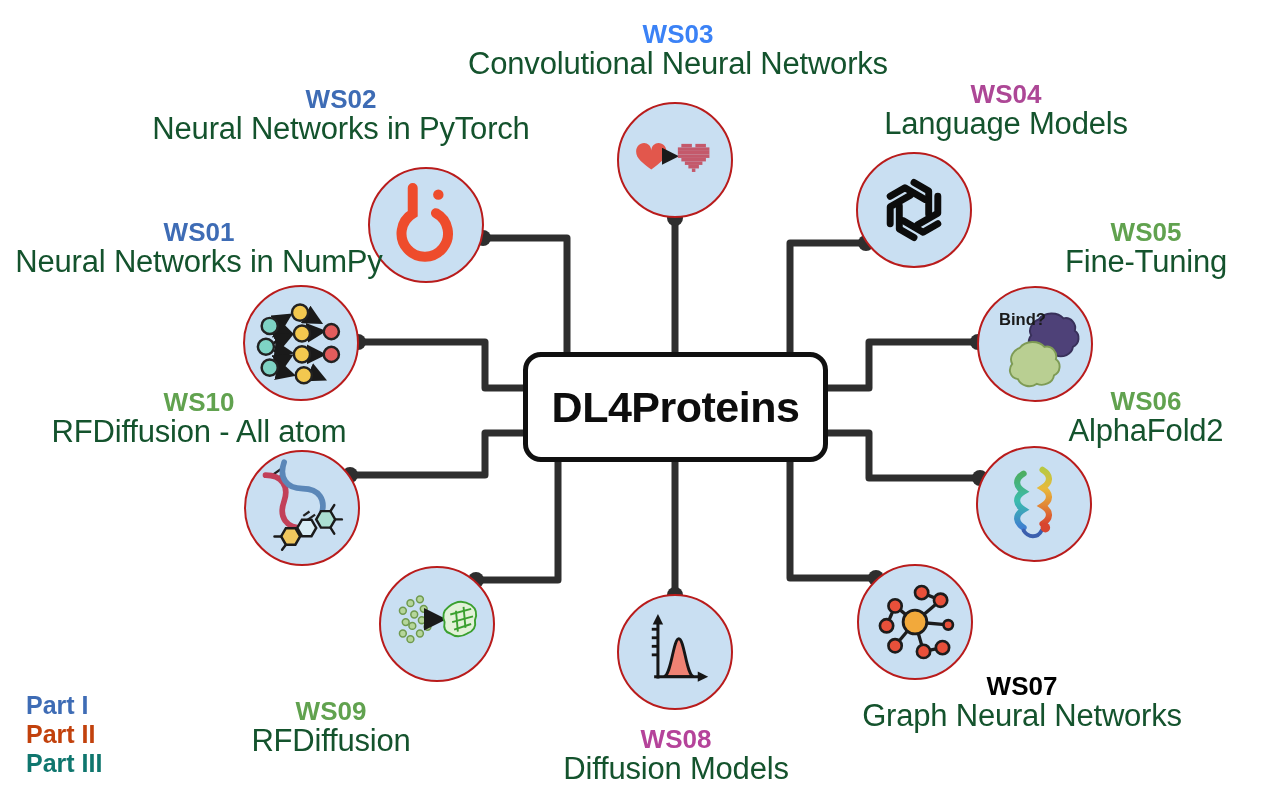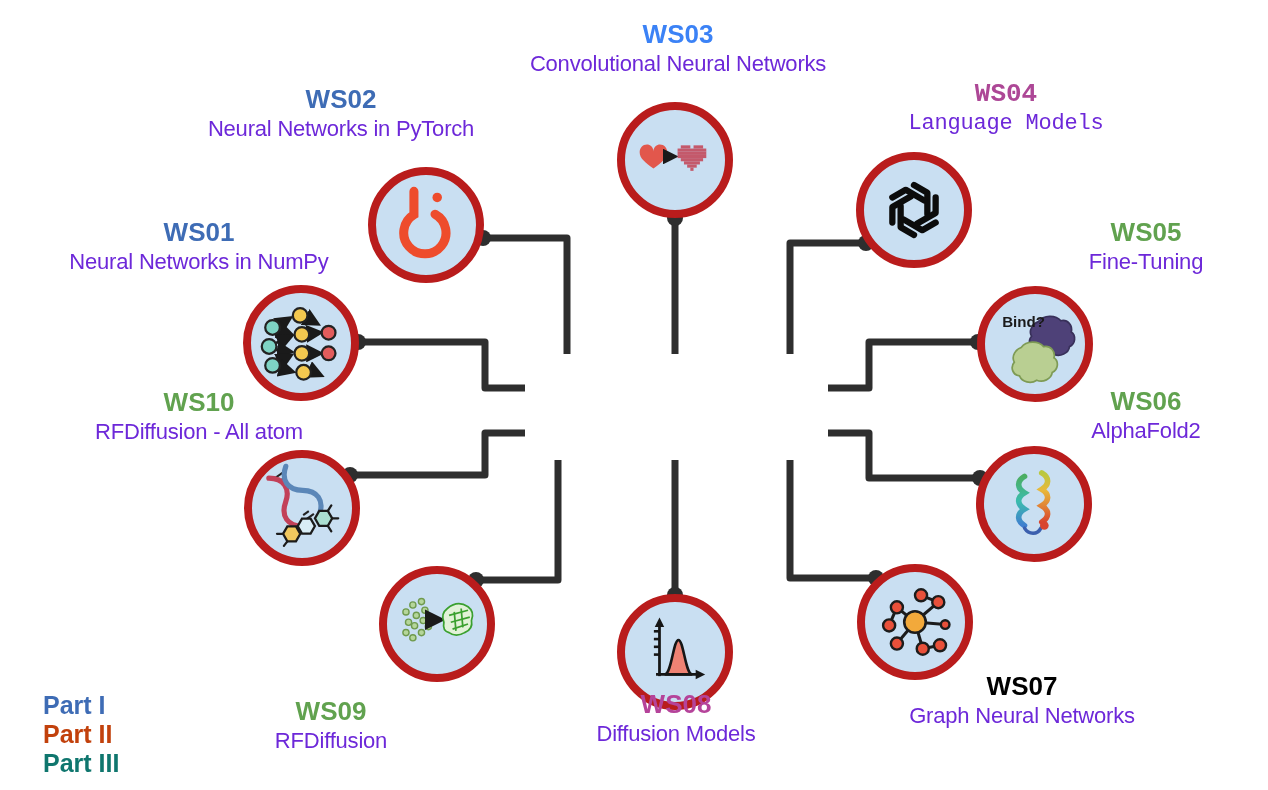--- a/index.html
+++ b/index.html
@@ -5,21 +5,21 @@
   html,body { margin:0; padding:0; background:#ffffff; }
   .canvas {
     position:relative; width:1268px; height:790px; overflow:hidden;
     background:#ffffff; font-family:"Liberation Sans", sans-serif;
   }
   svg.overlay { position:absolute; left:0; top:0; pointer-events:none; }
   .connectors polyline { fill:none; stroke-width:7px; stroke-linejoin:round; }
 
   .node-circle {
     position:absolute; width:116px; height:116px; box-sizing:border-box;
-    border:8px solid #b91c1c; border-radius:50%;
+    border:2px solid #b91c1c; border-radius:50%;
     display:flex; align-items:center; justify-content:center;
   }
   #c-ws01 { left:243px; top:285px; }
   #c-ws02 { left:368px; top:167px; }
   #c-ws03 { left:617px; top:102px; }
   #c-ws04 { left:856px; top:152px; }
   #c-ws05 { left:977px; top:286px; }
   #c-ws06 { left:976px; top:446px; }
   #c-ws07 { left:857px; top:564px; }
   #c-ws08 { left:617px; top:594px; }
@@ -28,33 +28,33 @@
 
   .center-node {
     position:absolute; left:523px; top:352px; width:305px; height:110px;
     box-sizing:border-box; background:#ffffff; border:5px solid #101010;
     border-radius:18px; display:flex; align-items:center; justify-content:center;
   }
   .center-node span { font-size:43px; font-weight:700; letter-spacing:-0.5px; color:#0d0d0d; }
 
   .wlabel { position:absolute; width:420px; text-align:center; }
   .wid    { font-weight:700; font-size:26px; line-height:30px; }
-  .wtitle { font-size:22px; line-height:30px; color:#6d28d9; letter-spacing:-0.2px; }
+  .wtitle { font-size:31px; line-height:30px; color:#14532d; letter-spacing:-0.2px; }
   #l-ws01 { left:-11px; top:217px; }
   #l-ws02 { left:131px; top:84px; }
   #l-ws03 { left:468px; top:19px; }
-  #l-ws04 { left:796px; top:79px;font-family:Liberation Mono, monospace; }
+  #l-ws04 { left:796px; top:79px; }
   #l-ws05 { left:936px; top:217px; }
   #l-ws06 { left:936px; top:386px; }
   #l-ws07 { left:812px; top:671px; }
-  #l-ws08 { left:466px; top:689px; }
+  #l-ws08 { left:466px; top:724px; }
   #l-ws09 { left:121px; top:696px; }
   #l-ws10 { left:-11px; top:387px; }
 
-  .legend { position:absolute; left:43px; top:691px; }
+  .legend { position:absolute; left:26px; top:691px; }
   .legend-item { font-weight:700; font-size:25px; line-height:29px; }
 
   .bind-text { font:700 17.5px "Liberation Sans", sans-serif; fill:#1a1a1a; }
 </style>
 </head>
 <body>
 
 <div class="canvas">
 
   <svg class="overlay" width="1268" height="790">
@@ -77,20 +77,23 @@
       <circle cx="866" cy="243" r="8"></circle>
       <circle cx="978" cy="342" r="8"></circle>
       <circle cx="980" cy="478" r="8"></circle>
       <circle cx="876" cy="578" r="8"></circle>
       <circle cx="675" cy="595" r="8"></circle>
       <circle cx="476" cy="580" r="8"></circle>
       <circle cx="350" cy="475" r="8"></circle>
     </g>
   </svg>
 
+  <div class="center-node">
+    <span>DL4Proteins</span>
+  </div>
 
   <div class="node-circle" id="c-ws01" style="background-color: rgb(201, 223, 242);">
     <svg width="110" height="110" viewBox="0 0 116 116">
       <defs>
           <marker id="arrN" markerWidth="7" markerHeight="7" refX="5" refY="3.5" orient="auto">
         <path d="M0 0 L7 3.5 L0 7 Z" fill="#1a1a1a"></path>
           </marker>
         </defs>
       <g stroke="#1a1a1a" stroke-width="3">
         <line x1="33" y1="37" x2="44" y2="30" marker-end="url(#arrN)"></line>

